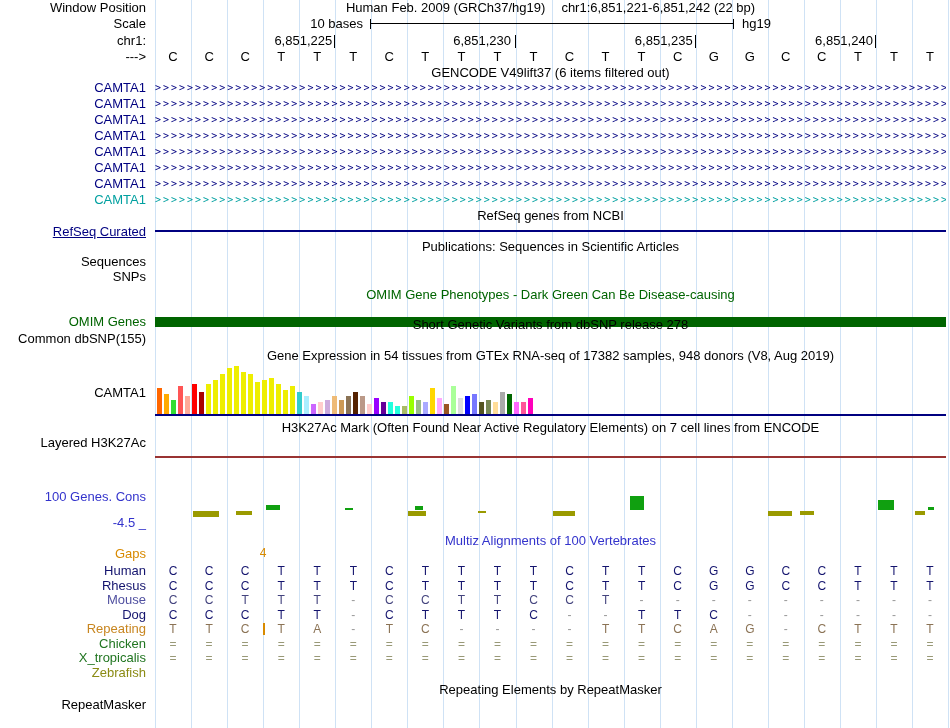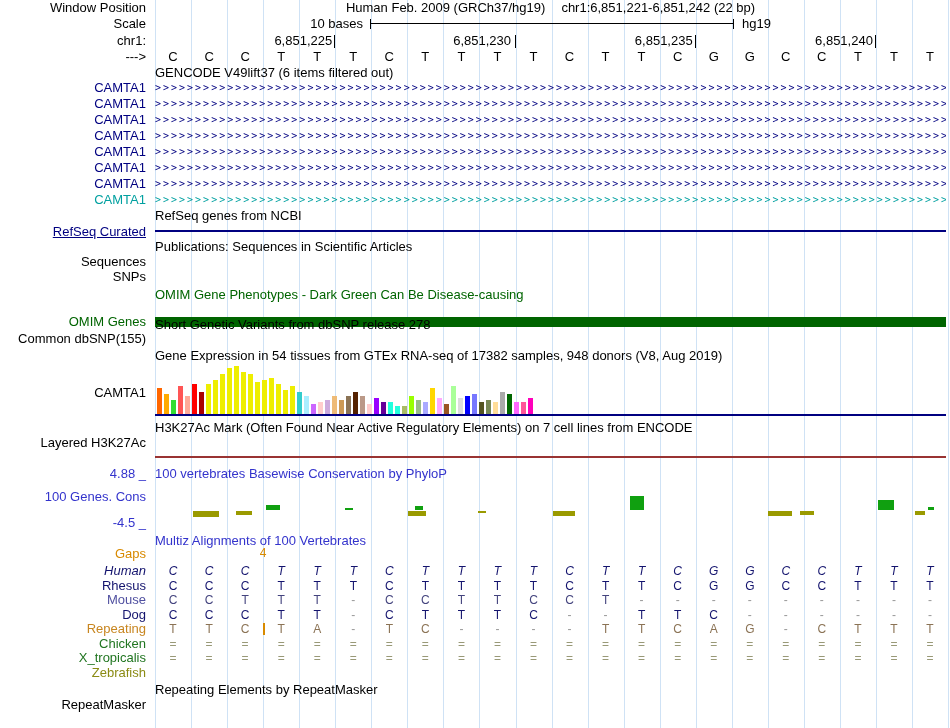--- a/index.html
+++ b/index.html
@@ -3,21 +3,21 @@
 <meta charset="utf-8">
 <style>
   *{box-sizing:border-box;margin:0;padding:0}
   html,body{background:#fff}
   #browser{position:relative;width:950px;height:728px;background:#fff;overflow:hidden;
     font-family:"Liberation Sans","DejaVu Sans",sans-serif;font-size:13px;color:#000}
   .guideline{position:absolute;top:0;bottom:0;width:1px;background:#cfe2f5;z-index:0}
   .row{position:absolute;left:0;right:2px;z-index:1;height:14px}
   .rowlabel{position:absolute;left:0;top:0;width:151px;height:14px;line-height:14px;
     text-align:right;padding-right:5px;white-space:nowrap}
-  .trackheader{position:absolute;left:155px;width:791px;text-align:left;line-height:14px;white-space:nowrap}
+  .trackheader{position:absolute;left:155px;width:791px;text-align:center;line-height:14px;white-space:nowrap}
   .winpos-center{position:absolute;left:155px;width:791px;display:flex;justify-content:center;gap:16px;line-height:14px}
   .scale-bases{position:absolute;left:268px;width:95px;text-align:right;line-height:14px}
   .scale-bracket{position:absolute;left:370px;width:364px;top:2px;height:10px;
     border-left:1px solid #000;border-right:1px solid #000}
   .scale-bracket::after{content:"";position:absolute;left:0;right:0;top:4px;border-top:1px solid #000}
   .scale-hg{position:absolute;left:742px;line-height:14px}
   .ruler-ticklabel{position:absolute;top:0;width:80px;text-align:right;line-height:14px;white-space:nowrap}
   .ruler-tickmark{position:absolute;top:1px;width:1px;height:13px;background:#000}
   .base{position:absolute;top:0;line-height:14px;transform:translateX(-50%)}
   .generow{position:absolute;left:0;right:0;height:14px}
@@ -257,24 +257,20 @@
   </div>
 
   <div class="row" style="top:421px">
     <div class="trackheader">H3K27Ac Mark (Often Found Near Active Regulatory Elements) on 7 cell lines from ENCODE</div>
   </div>
   <div class="row" style="top:436px;height:22px">
     <span class="rowlabel">Layered H3K27Ac</span>
     <div style="position: absolute; left: 155px; width: 791px; top: 20px; height: 2px; background: rgb(153, 51, 51);"></div>
   </div>
 
-  <div class="row" style="top:467px">
-    <span class="rowlabel" style="color: rgb(51, 51, 204);">4.88 _</span>
-    <div class="trackheader" style="color: rgb(51, 51, 204);">100 vertebrates Basewise Conservation by PhyloP</div>
-  </div>
   <div class="row" style="top:482px;height:46px">
     <span class="rowlabel" style="top: 8px; color: rgb(51, 51, 204);">100 Genes. Cons</span>
     <span class="rowlabel" style="top: 34px; color: rgb(51, 51, 204);">-4.5 _</span>
     <div>
         <div class="phylop-mark" style="left: 193px; width: 26px; height: 6px; background: rgb(154, 154, 0); top: 29px;"></div>
         <div class="phylop-mark" style="left: 236px; width: 16px; height: 4px; background: rgb(154, 154, 0); top: 29px;"></div>
         <div class="phylop-mark" style="left: 266px; width: 14px; height: 5px; background: rgb(16, 160, 16); top: 23px;"></div>
         <div class="phylop-mark" style="left: 345px; width: 8px; height: 2px; background: rgb(16, 160, 16); top: 26px;"></div>
         <div class="phylop-mark" style="left: 408px; width: 18px; height: 5px; background: rgb(154, 154, 0); top: 29px;"></div>
         <div class="phylop-mark" style="left: 415px; width: 8px; height: 4px; background: rgb(16, 160, 16); top: 24px;"></div>
@@ -291,21 +287,21 @@
 
   <div class="row" style="top:534px">
     <div class="trackheader" style="color: rgb(51, 51, 204);">Multiz Alignments of 100 Vertebrates</div>
   </div>
   <div class="row" style="top:547px;height:13px">
     <span class="rowlabel" style="color: rgb(216, 138, 0);">Gaps</span>
     <span class="gaps-ann" style="left: 263.1px; color: rgb(216, 138, 0);">4</span>
   </div>
   <div class="row" style="top:564px;height:116px">
     <div>
-        <div class="mzrow" style="top: 0px; font-style: italic;">
+        <div class="mzrow" style="top: 0px;">
           <span class="rowlabel" style="color: rgb(20, 20, 110);">Human</span>
           <span class="mzcell" style="left: 173px; color: rgb(20, 20, 110);">C</span>
           <span class="mzcell" style="left: 209.1px; color: rgb(20, 20, 110);">C</span>
           <span class="mzcell" style="left: 245.1px; color: rgb(20, 20, 110);">C</span>
           <span class="mzcell" style="left: 281.2px; color: rgb(20, 20, 110);">T</span>
           <span class="mzcell" style="left: 317.2px; color: rgb(20, 20, 110);">T</span>
           <span class="mzcell" style="left: 353.3px; color: rgb(20, 20, 110);">T</span>
           <span class="mzcell" style="left: 389.3px; color: rgb(20, 20, 110);">C</span>
           <span class="mzcell" style="left: 425.3px; color: rgb(20, 20, 110);">T</span>
           <span class="mzcell" style="left: 461.4px; color: rgb(20, 20, 110);">T</span>

